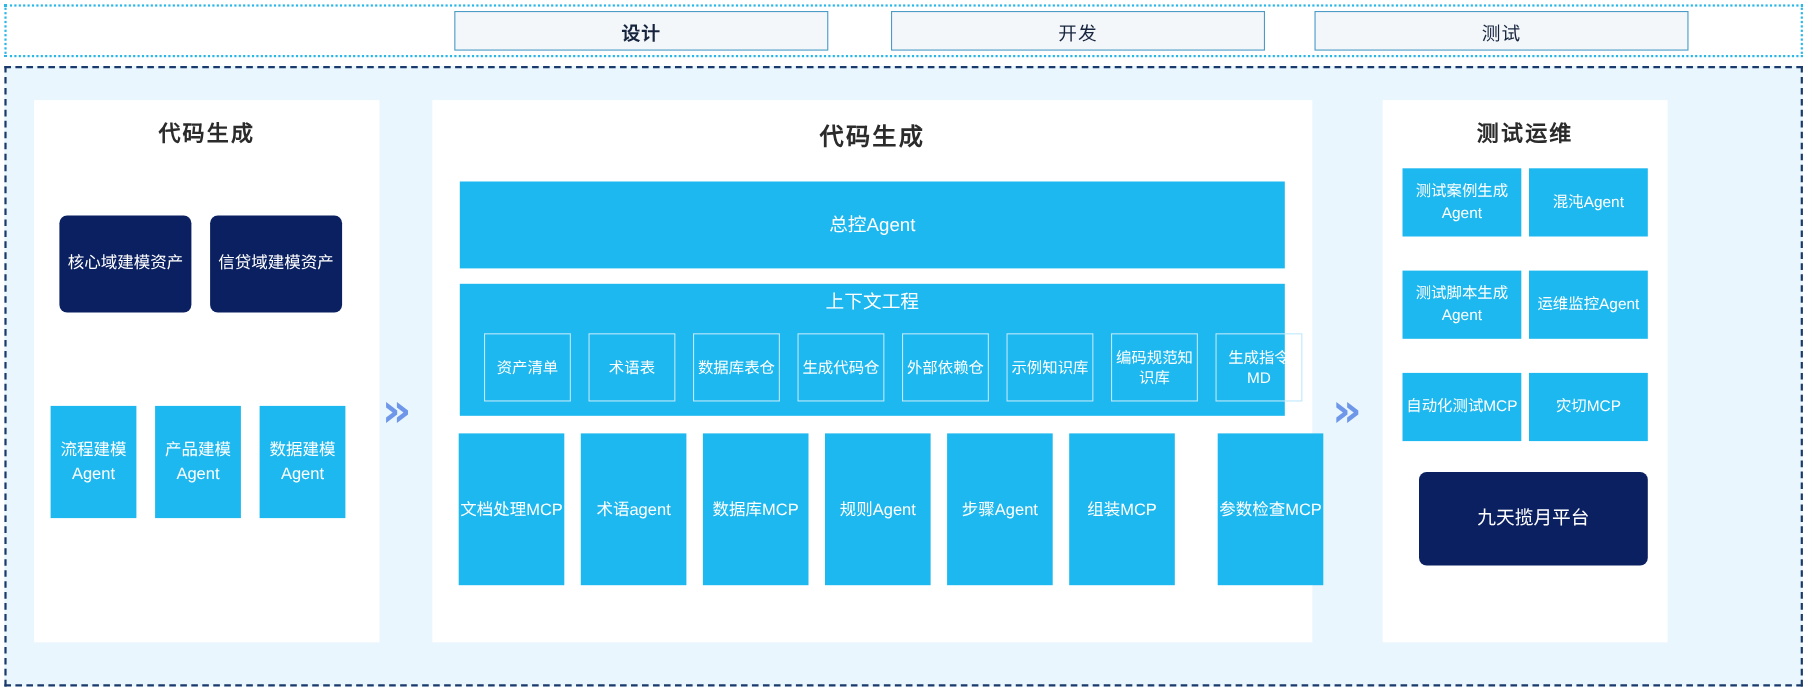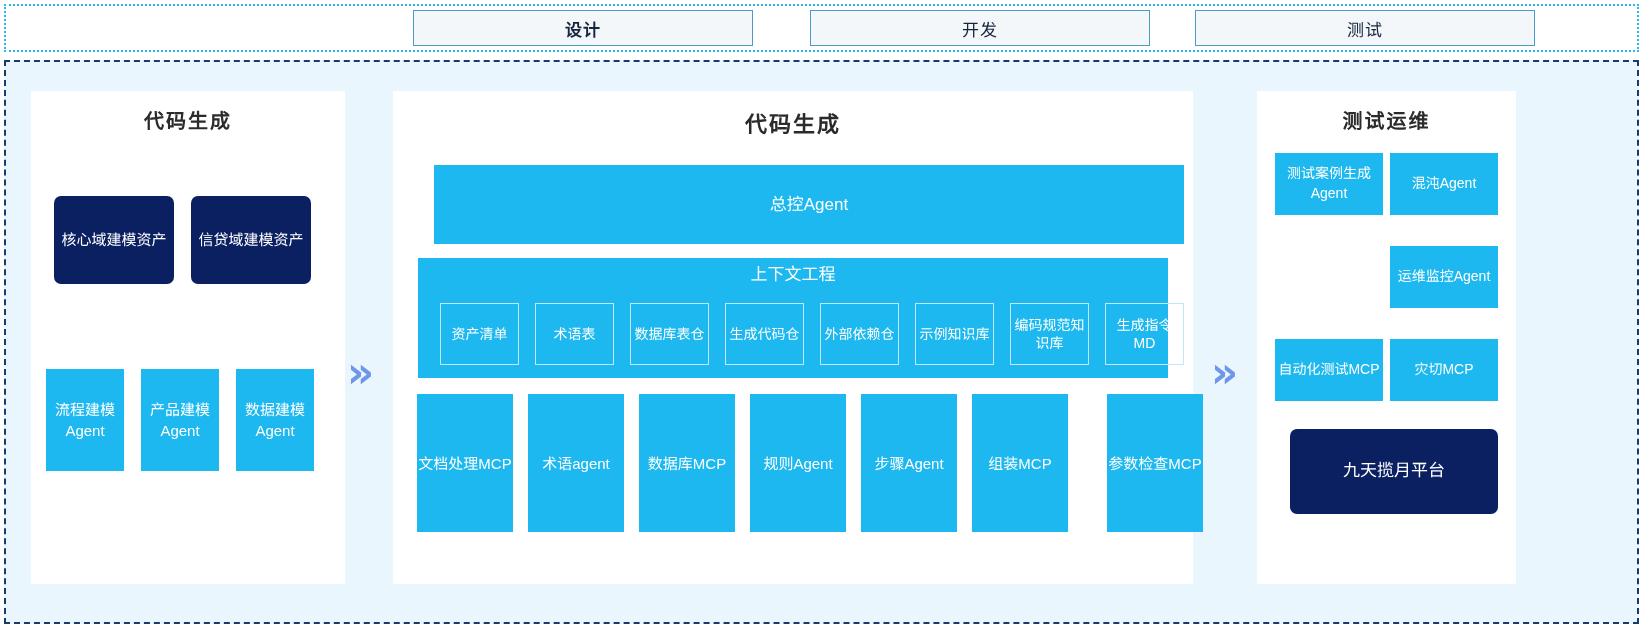--- a/index.html
+++ b/index.html
@@ -134,21 +134,20 @@
   .agent-tall { top: 278px; width: 78px; height: 102px; }
   #agent-flow    { left: 15px;  }
   #agent-product { left: 110px; }
   #agent-data    { left: 205px; }
 
   
   #ctrl-agent {
     left: 25px; top: 74px; width: 750px; height: 79px;
     display: flex; align-items: center; justify-content: center;
     font-size: 17px;
-    margin-left: 16px;
   }
   #ctx-band {
     left: 25px; top: 167px; width: 750px; height: 120px;
   }
   #ctx-band-title {
     text-align: center;
     color: #ffffff;
     font-size: 17px;
     padding-top: 2px;
   }
@@ -247,20 +246,21 @@
     <div class="cyan-box tool-box tool-6">参数检查MCP</div>
   </div>
 
   <div class="chevron" id="chevron-center-right">»</div>
 
   <div class="panel" id="panel-right">
     <div class="panel-title">测试运维</div>
 
     <div class="cyan-box ops-box ops-col-a ops-row-1">测试案例生成Agent</div>
     <div class="cyan-box ops-box ops-col-b ops-row-1">混沌Agent</div>
+    <div class="cyan-box ops-box ops-col-a ops-row-2">测试脚本生成Agent</div>
     <div class="cyan-box ops-box ops-col-b ops-row-2">运维监控Agent</div>
     <div class="cyan-box ops-box ops-col-a ops-row-3">自动化测试MCP</div>
     <div class="cyan-box ops-box ops-col-b ops-row-3">灾切MCP</div>
 
     <div class="navy-box" id="platform-box">九天揽月平台</div>
   </div>
 
 </div>
 
 </body></html>

